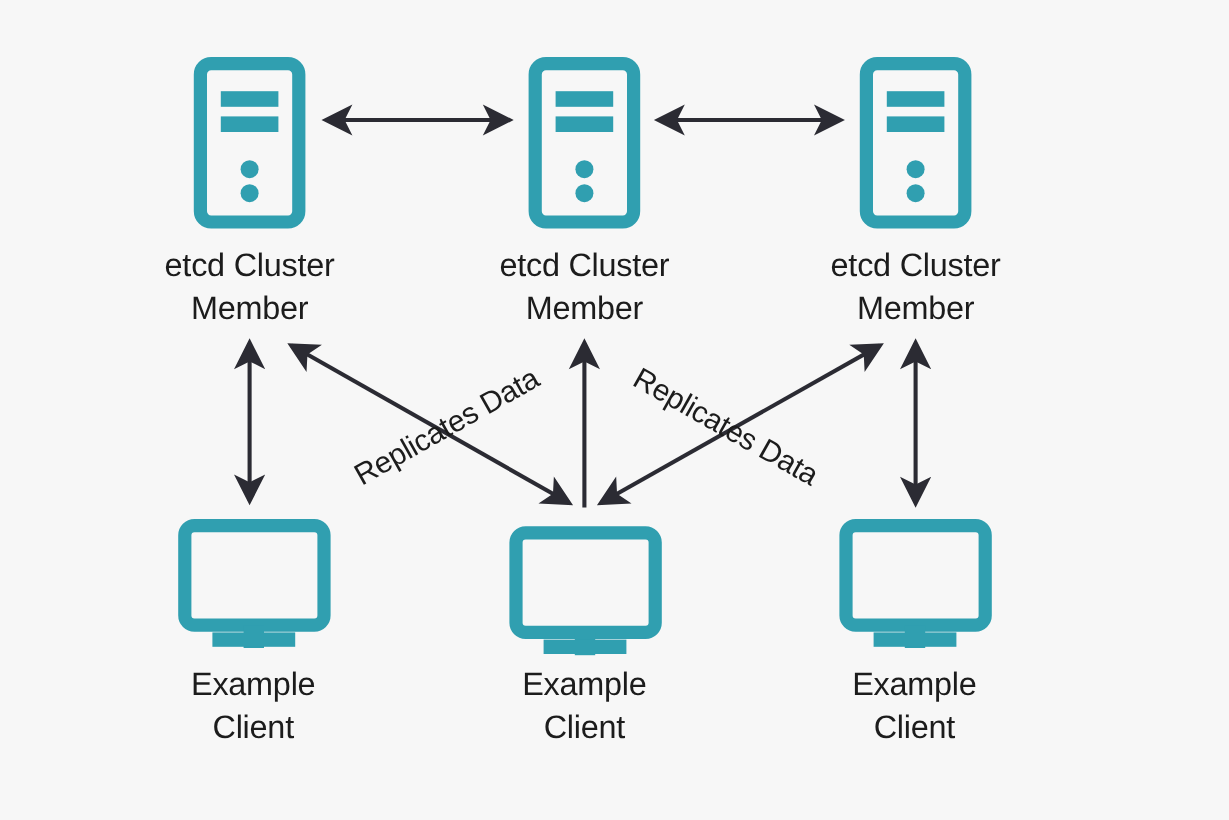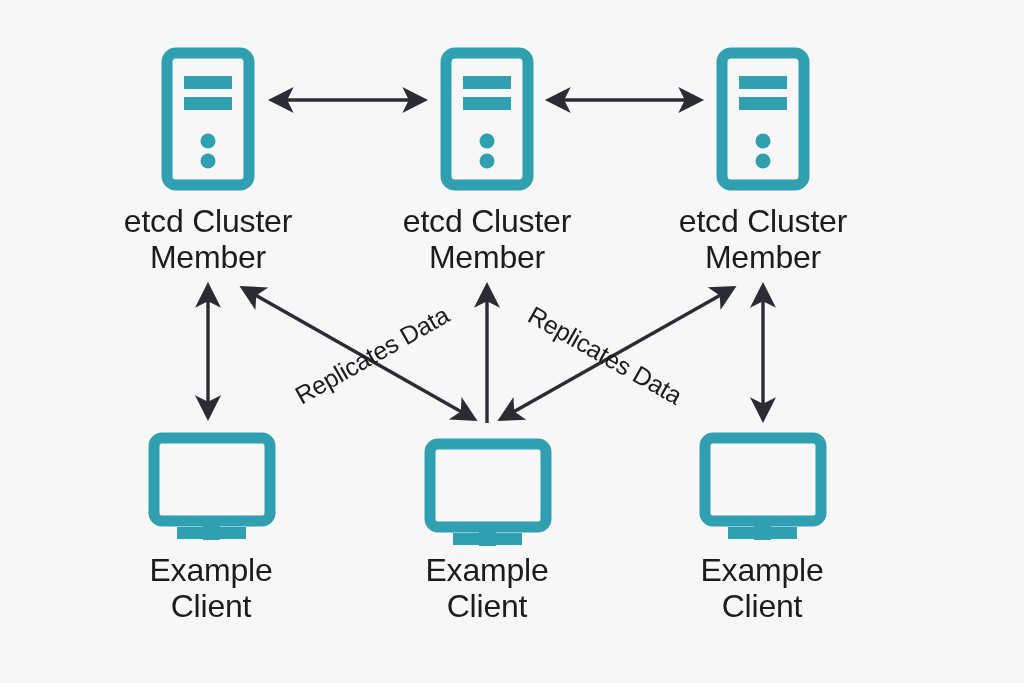--- a/index.html
+++ b/index.html
@@ -26,21 +26,21 @@
     top: 0;
     width: 1024px;
     height: 683px;
     display: block;
   }
   .node-label {
     position: absolute;
     text-align: center;
     color: #1c1c1c;
     font-family: "Liberation Sans", sans-serif;
-    font-size: 32px;
+    font-size: 27px;
     line-height: 36px;
     letter-spacing: -0.2px;
     white-space: pre-line;
     user-select: none;
   }
   .server-label { width: 300px; }
   .client-label { width: 260px; text-align: center; }
   .edge-label {
     font-family: "Liberation Sans", sans-serif;
     font-size: 25px;

